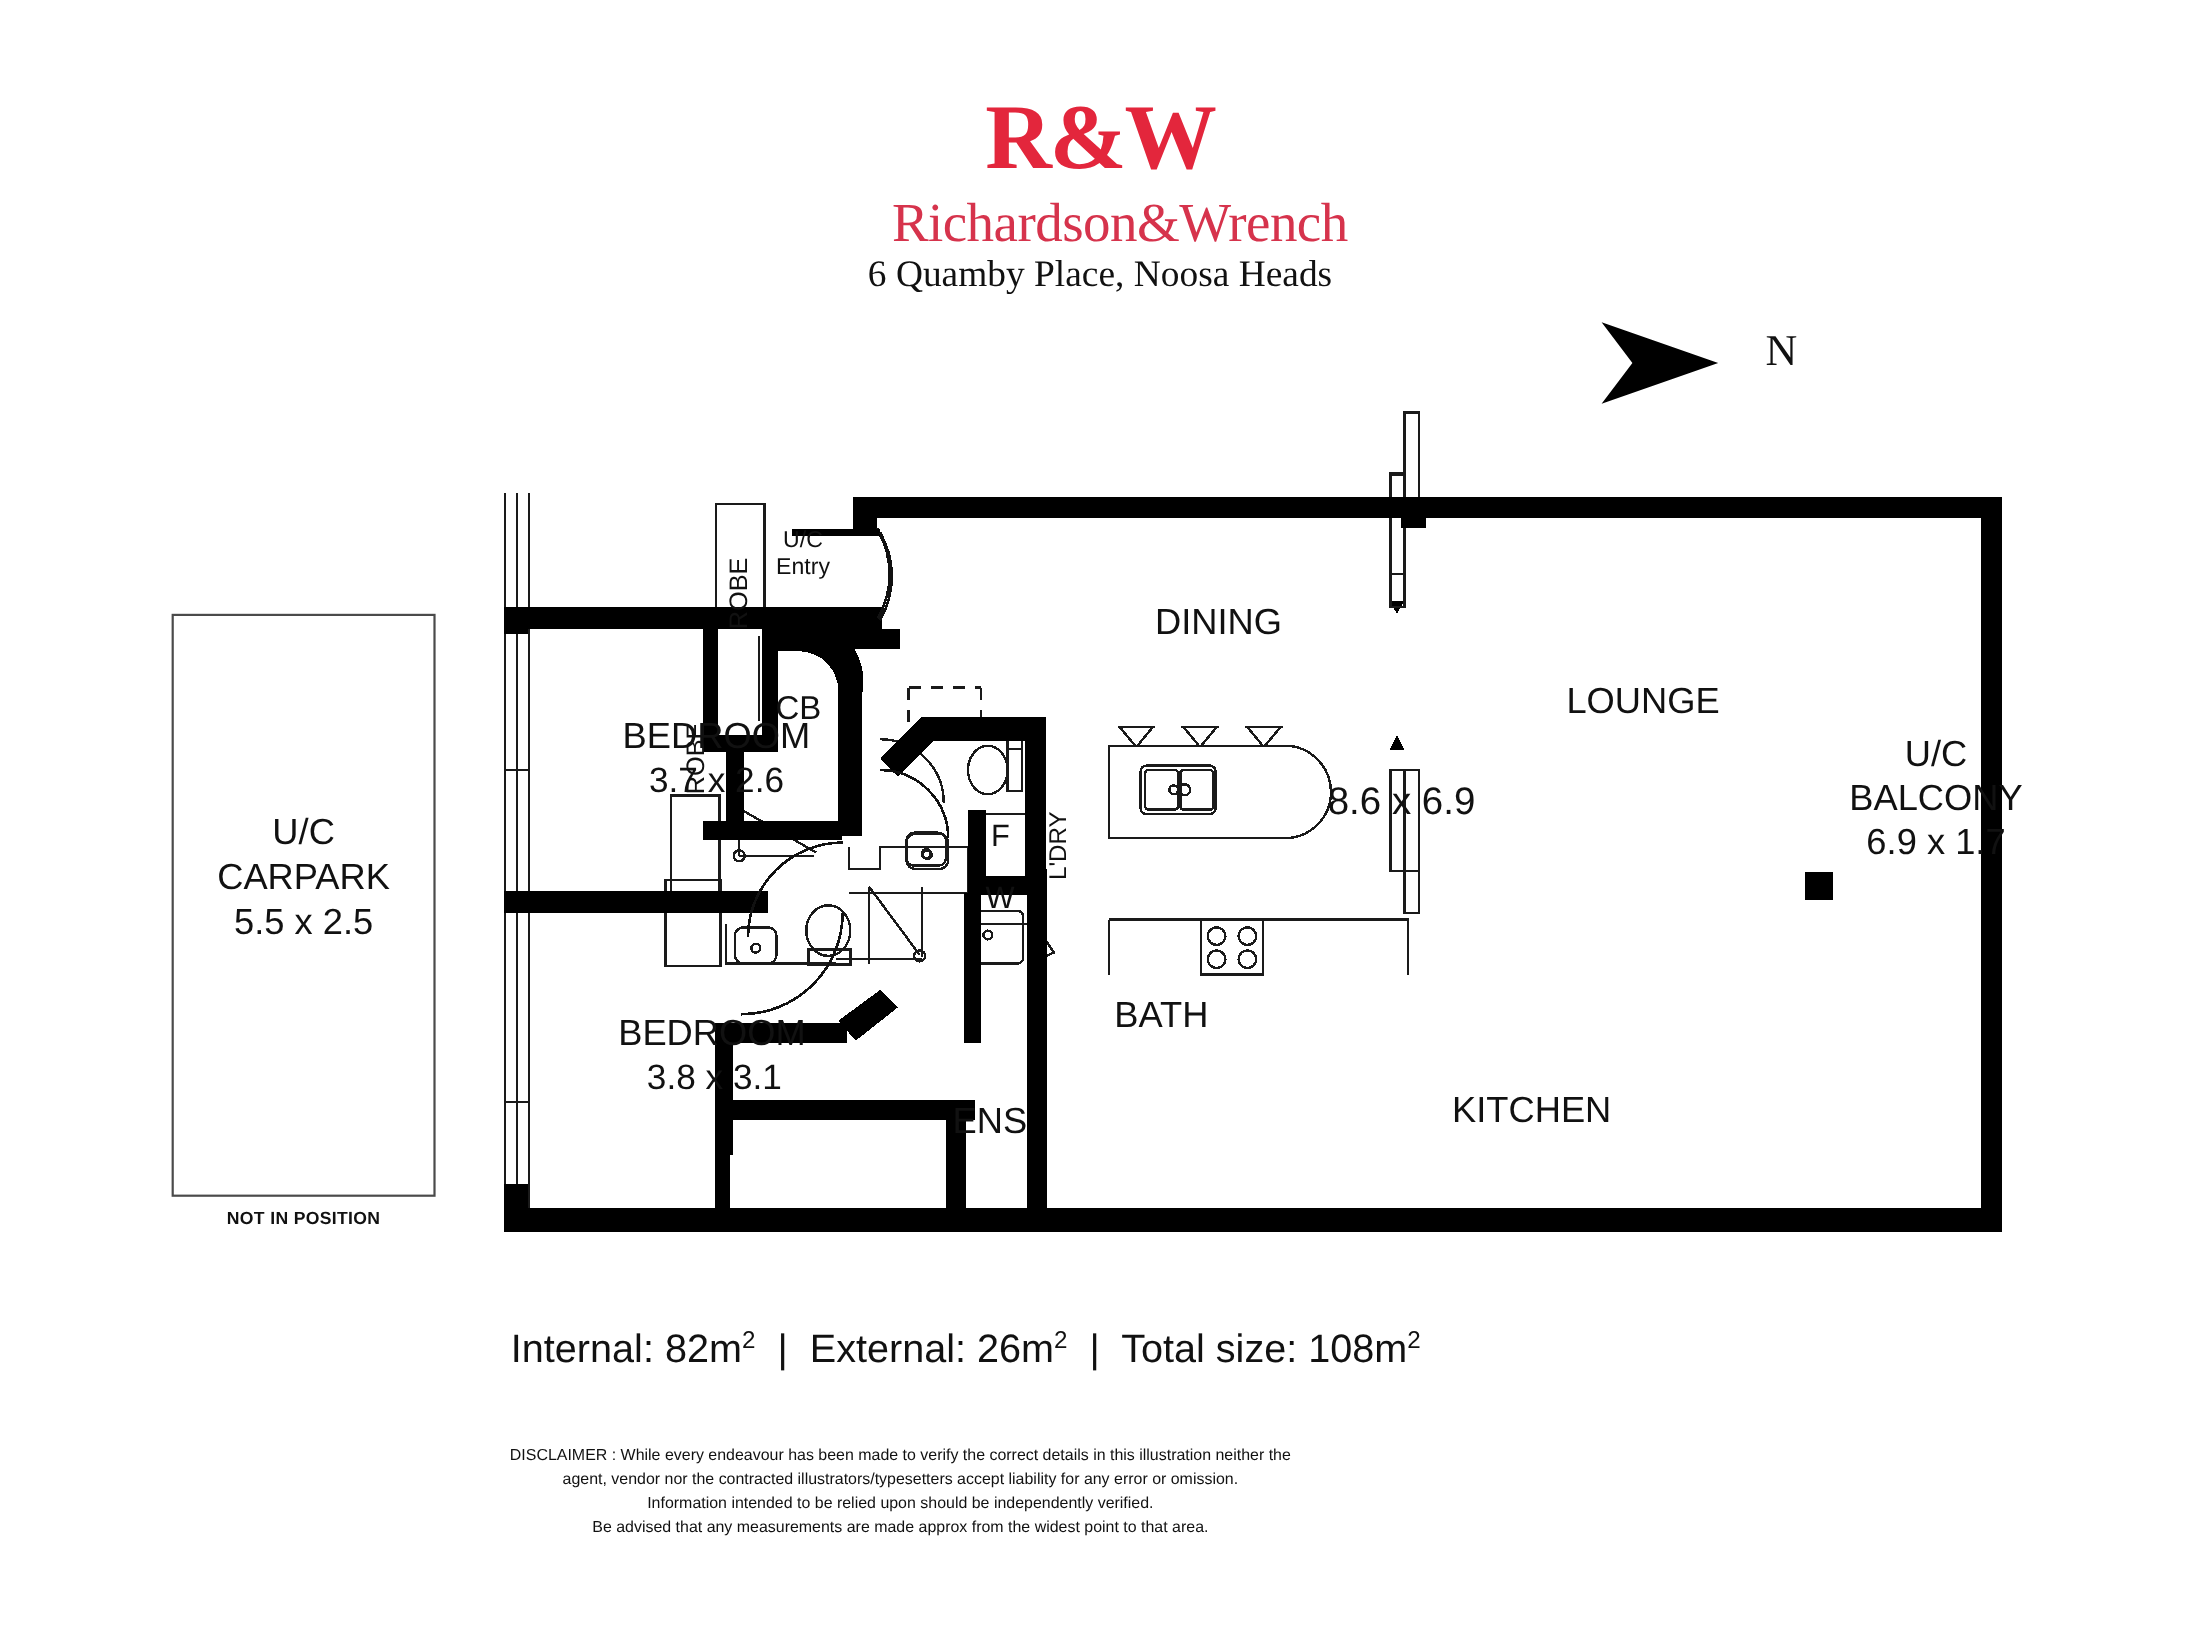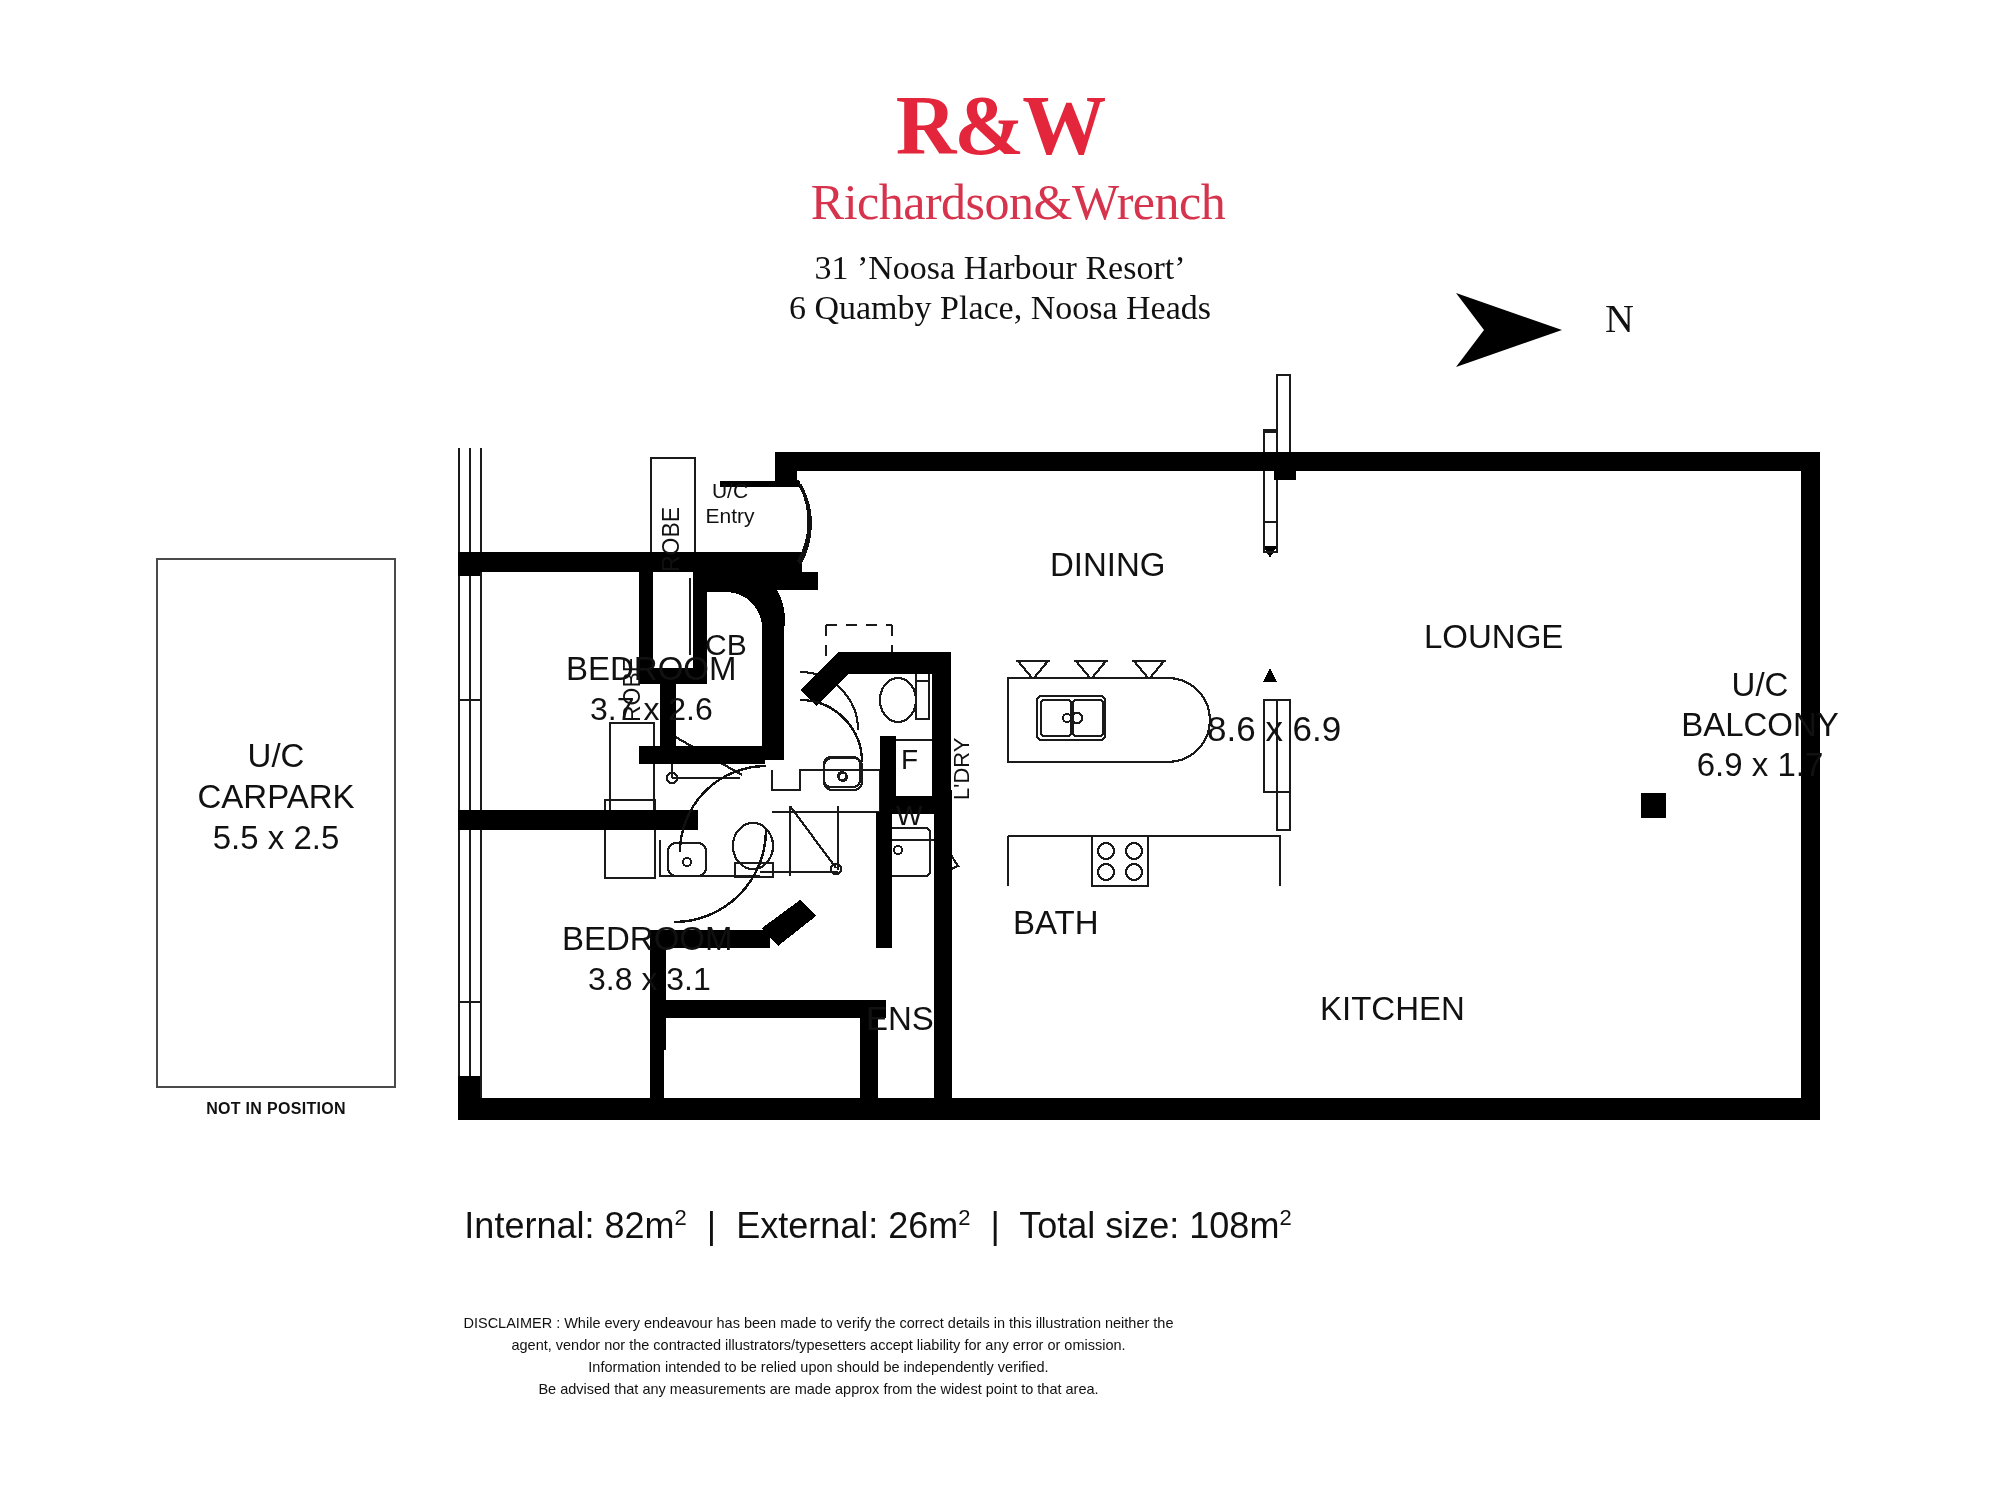--- a/index.html
+++ b/index.html
@@ -47,21 +47,20 @@
   #areas sup{font-size:22px;vertical-align:super;}
   #disclaimer{position:absolute;left:0;top:1312px;width:1637px;text-align:center;
               font-size:14.5px;line-height:22px;color:#111;}
 </style>
 </head>
 <body>
 
 <div id="header">
   <div id="logo-mark">R&amp;W</div>
   <div id="logo-word">Richardson&amp;Wrench</div>
-  <div id="addr1">31 ’Noosa Harbour Resort’</div>
   <div id="addr2">6 Quamby Place, Noosa Heads</div>
 </div>
 
 <div id="north">
   <svg width="140" height="90" viewBox="0 0 140 90">
     <polygon points="6,8 112,45 6,82 34,45" fill="#000"></polygon>
   </svg>
   <div id="north-label">N</div>
 </div>
 

